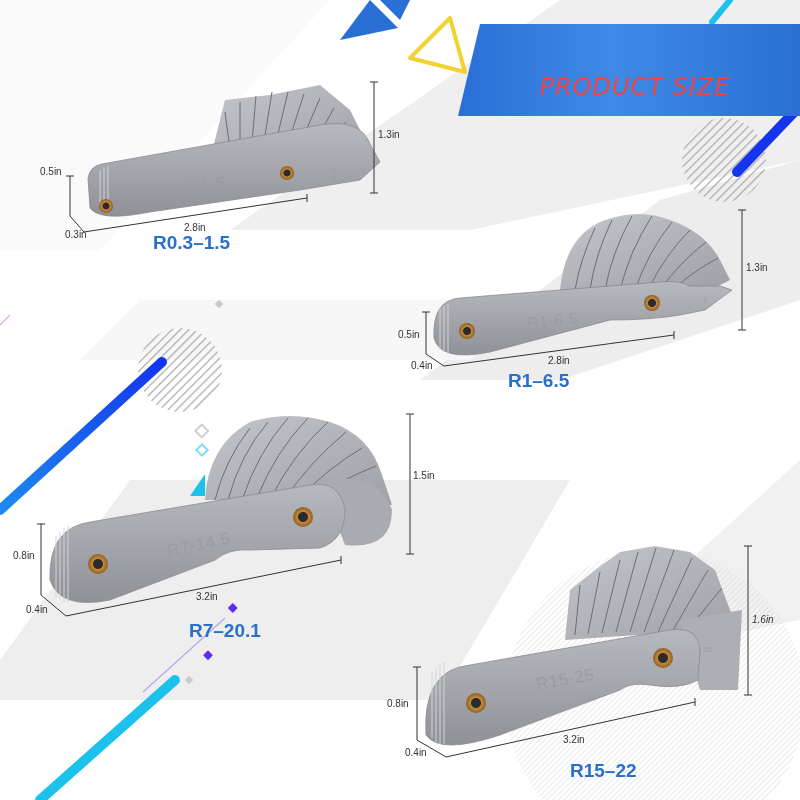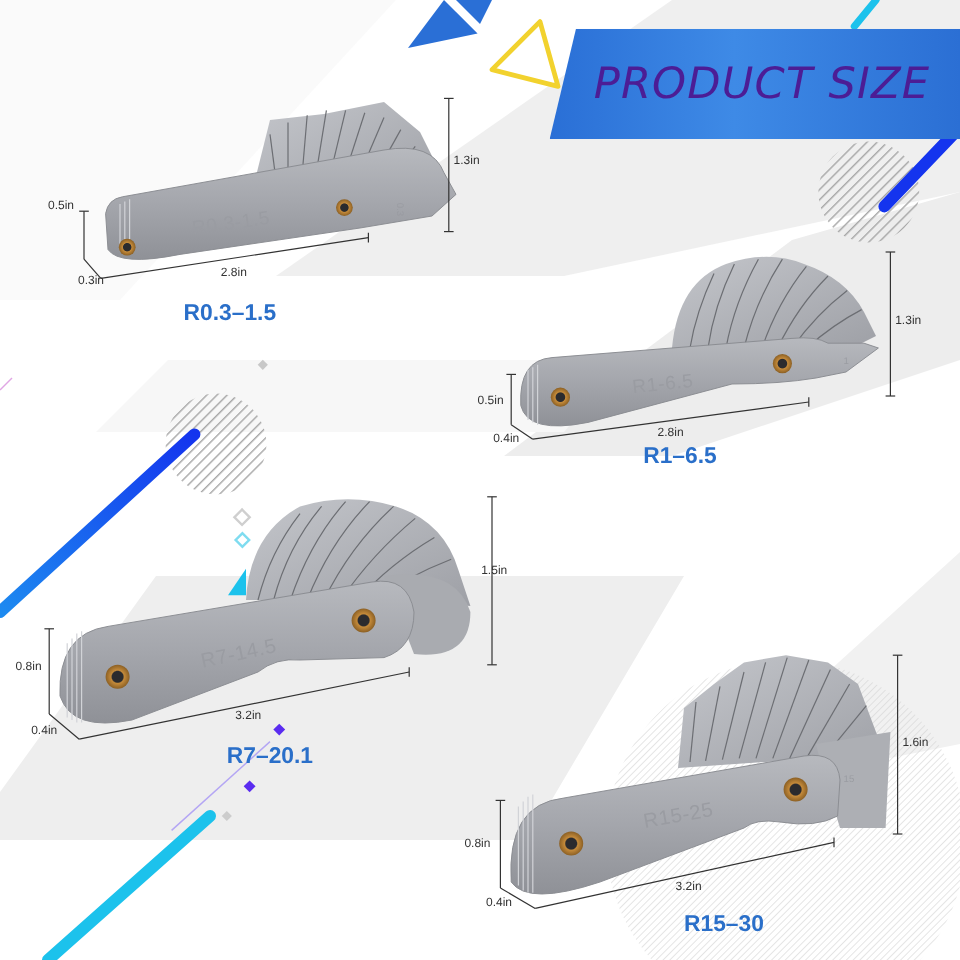--- a/index.html
+++ b/index.html
@@ -1,19 +1,19 @@
 <!DOCTYPE html>
 <html><head>
 <meta charset="utf-8">
 <style>
   html,body{margin:0;padding:0;}
   body{width:800px;height:800px;position:relative;overflow:hidden;background:#ffffff;font-family:"Liberation Sans",sans-serif;}
   .layer{position:absolute;left:0;top:0;width:800px;height:800px;}
   .banner{position:absolute;left:458px;top:24px;width:342px;height:92px;background:linear-gradient(90deg,#2a6fd6 0%,#3e8ae6 45%,#2b6fd4 100%);clip-path:polygon(22px 0,342px 0,342px 92px,0 92px);}
-  .banner-text{position:absolute;left:480px;top:38px;width:310px;height:66px;color:#4c1d95;font-size:36px;font-style:italic;letter-spacing:1px;line-height:66px;text-align:center;font-family:"DejaVu Sans",sans-serif;font-weight:normal;}
+  .banner-text{position:absolute;left:480px;top:54px;width:310px;height:66px;color:#ef4444;font-size:24px;font-style:italic;letter-spacing:1px;line-height:66px;text-align:center;font-family:"DejaVu Sans",sans-serif;font-weight:normal;}
   .label{position:absolute;color:#2a6fc9;font-weight:bold;font-size:19px;font-family:"Liberation Sans",sans-serif;}
   .dim{position:absolute;font-size:10px;color:#333;font-family:"Liberation Sans",sans-serif;}
   .gauge{position:absolute;}
   .stamp{position:absolute;font-size:16px;color:#9a9ca2;font-family:"Liberation Sans",sans-serif;letter-spacing:0.5px;}
   .leaf-num{position:absolute;font-size:8px;color:#9a9ca2;}
 </style>
 </head>
 <body>
 
 <svg class="layer" width="800" height="800" viewBox="0 0 800 800">
@@ -115,21 +115,21 @@
       <line x1="310" y1="12" x2="318" y2="12"></line>
       <line x1="310" y1="123" x2="318" y2="123"></line>
   </g>
 </svg>
 <div class="stamp" style="left:160px;top:178px;transform:rotate(-8deg);">R0.3-1.5</div>
 <div class="leaf-num" style="left:328px;top:170px;transform:rotate(90deg);">0.3</div>
 <div class="dim" style="left:40px;top:166px;">0.5in</div>
 <div class="dim" style="left:65px;top:229px;">0.3in</div>
 <div class="dim" style="left:184px;top:222px;">2.8in</div>
 <div class="dim" style="left:378px;top:129px;">1.3in</div>
-<div class="label" style="left:153px;top:251px;">R0.3–1.5</div>
+<div class="label" style="left:153px;top:232px;">R0.3–1.5</div>
 
 <svg class="gauge" style="left:390px;top:190px;" width="400" height="210" viewBox="0 0 400 210">
   <g>
     <path d="M170,100 Q175,45 215,30 Q250,18 280,30 Q315,42 330,70 L340,90 L320,100 Z" fill="url(#leaf)"></path>
     <g stroke="#6c6e73" stroke-width="1" fill="none">
       <path d="M185,100 Q190,70 205,38"></path>
         <path d="M200,100 Q205,65 222,30"></path>
         <path d="M215,100 Q222,62 242,26"></path>
       <path d="M230,100 Q240,60 262,26"></path>
         <path d="M245,100 Q258,62 282,32"></path>
@@ -152,21 +152,21 @@
       <line x1="348" y1="20" x2="356" y2="20"></line>
       <line x1="348" y1="140" x2="356" y2="140"></line>
   </g>
 </svg>
 <div class="stamp" style="left:527px;top:312px;transform:rotate(-6deg);">R1-6.5</div>
 <div class="leaf-num" style="left:703px;top:296px;">1</div>
 <div class="dim" style="left:398px;top:329px;">0.5in</div>
 <div class="dim" style="left:411px;top:360px;">0.4in</div>
 <div class="dim" style="left:548px;top:355px;">2.8in</div>
 <div class="dim" style="left:746px;top:262px;">1.3in</div>
-<div class="label" style="left:536px;top:370px;">R1–6.5</div>
+<div class="label" style="left:508px;top:370px;">R1–6.5</div>
 
 <svg class="gauge" style="left:0px;top:400px;" width="450" height="260" viewBox="0 0 450 260">
   <g>
     <path d="M205,100 Q208,45 250,22 Q290,10 330,22 Q370,35 382,75 L392,105 L340,100 Z" fill="url(#leaf)"></path>
     <g stroke="#6c6e73" stroke-width="1" fill="none">
       <path d="M215,100 Q225,60 250,28"></path>
         <path d="M228,100 Q240,55 268,22"></path>
         <path d="M242,100 Q258,52 288,18"></path>
       <path d="M256,100 Q275,52 308,18"></path>
         <path d="M270,100 Q292,55 328,22"></path>
@@ -188,21 +188,21 @@
       <line x1="341" y1="156" x2="341" y2="164"></line>
     <line x1="410" y1="14" x2="410" y2="154"></line>
       <line x1="406" y1="14" x2="414" y2="14"></line>
       <line x1="406" y1="154" x2="414" y2="154"></line>
   </g>
 </svg>
 <div class="stamp" style="left:167px;top:535px;transform:rotate(-12deg);font-size:17px;">R7-14.5</div>
 <div class="dim" style="left:13px;top:550px;">0.8in</div>
 <div class="dim" style="left:26px;top:604px;">0.4in</div>
 <div class="dim" style="left:196px;top:591px;">3.2in</div>
-<div class="dim" style="left:401px;top:470px;">1.5in</div>
+<div class="dim" style="left:413px;top:470px;">1.5in</div>
 <div class="label" style="left:189px;top:620px;">R7–20.1</div>
 
 <svg class="gauge" style="left:380px;top:530px;" width="420" height="270" viewBox="0 0 420 270">
   <g>
     <polygon points="185,110 190,60 215,40 240,22 275,16 310,22 335,40 350,80 360,105 330,100" fill="url(#leaf)"></polygon>
     <g stroke="#6c6e73" stroke-width="1" fill="none">
       <path d="M195,105 L200,55"></path>
         <path d="M208,104 L220,42"></path>
         <path d="M222,103 L240,30"></path>
       <path d="M236,102 L258,22"></path>
@@ -227,14 +227,14 @@
     <line x1="368" y1="16" x2="368" y2="165"></line>
       <line x1="364" y1="16" x2="372" y2="16"></line>
       <line x1="364" y1="165" x2="372" y2="165"></line>
   </g>
 </svg>
 <div class="stamp" style="left:536px;top:670px;transform:rotate(-10deg);font-size:17px;">R15-25</div>
 <div class="leaf-num" style="left:703px;top:645px;">15</div>
 <div class="dim" style="left:387px;top:698px;">0.8in</div>
 <div class="dim" style="left:405px;top:747px;">0.4in</div>
 <div class="dim" style="left:563px;top:734px;">3.2in</div>
-<div class="dim" style="left:752px;top:614px;">1.6in</div>
-<div class="label" style="left:570px;top:760px;">R15–30</div>
+<div class="dim" style="left:752px;top:614px;font-style:italic;">1.6in</div>
+<div class="label" style="left:570px;top:760px;">R15–22</div>
 
 </body></html>

